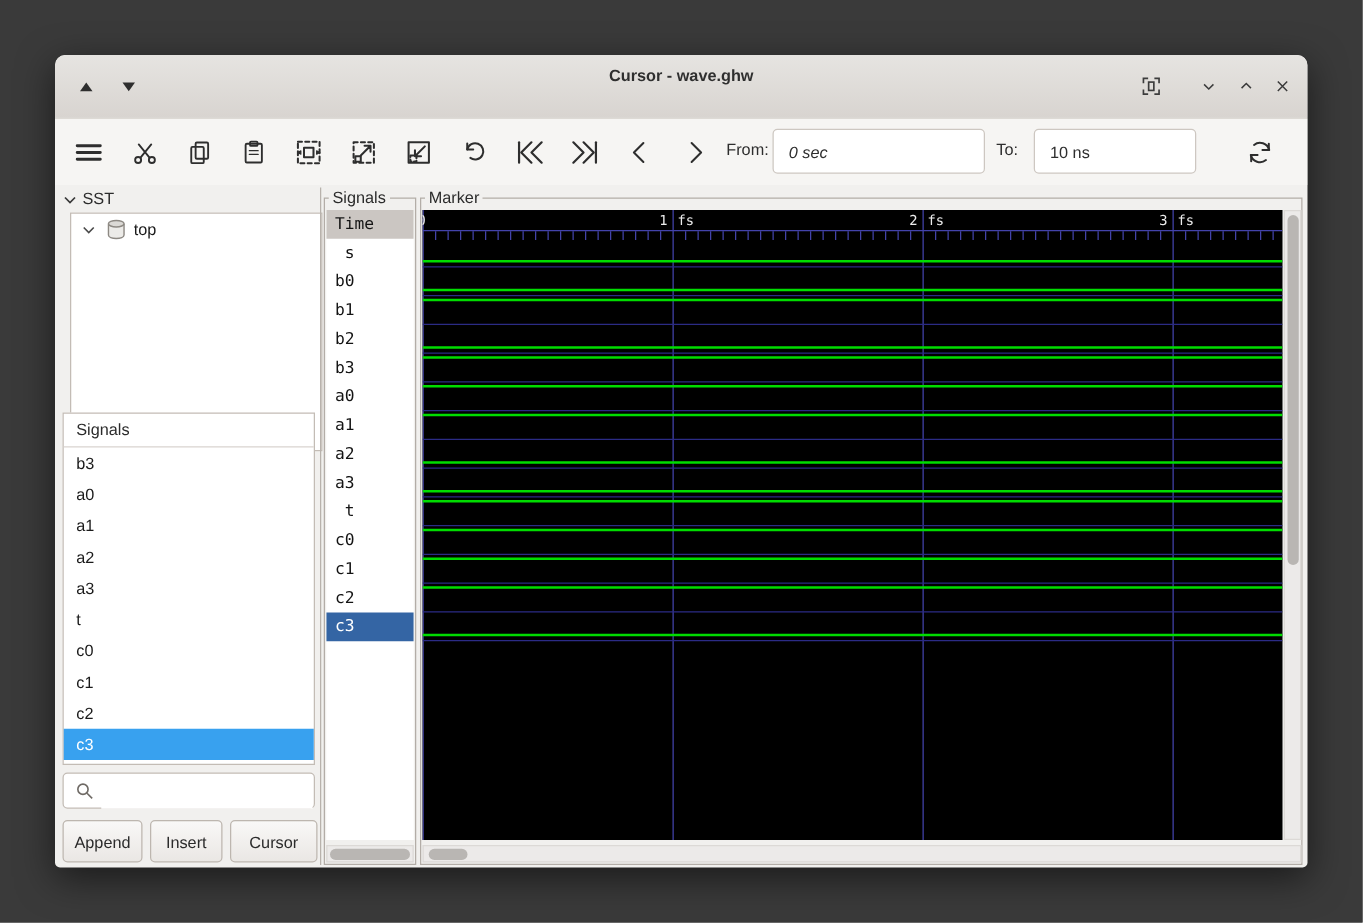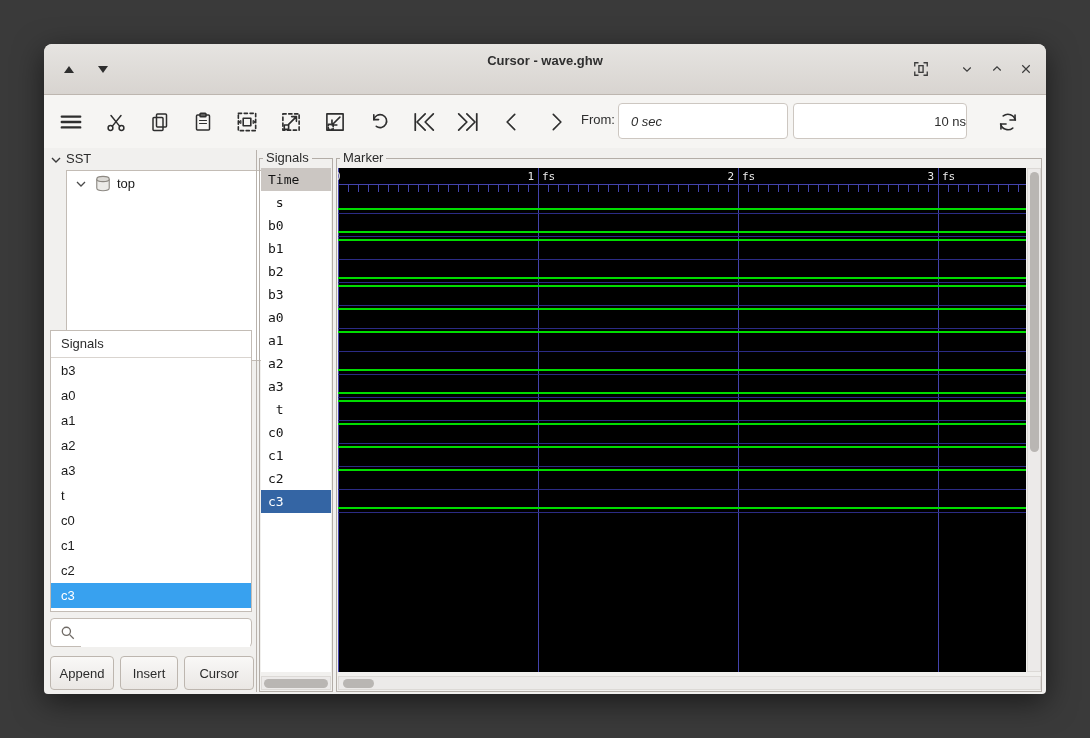--- a/index.html
+++ b/index.html
@@ -148,35 +148,35 @@
         </svg>
       </div>
     <div class="tbtn" style="left:494px;">
         <svg width="26" height="26" viewBox="0 0 24 24">
           <path d="M9.5 5l7 7-7 7"></path>
         </svg>
       </div>
     <div class="tlabel" style="left:537px;">From:</div>
     <input class="tinput" style="left: 574px; width: 170px; font-style: italic;" value="0 sec">
     <div class="tlabel" style="left:753px;">To:</div>
-    <input class="tinput" style="left: 749px; width: 174px; text-align: right;" value="10 ns">
+    <input class="tinput" style="left: 783px; width: 130px;" value="10 ns">
     <div class="tbtn" style="left:946px;">
         <svg width="26" height="26" viewBox="0 0 24 24">
           <path d="M18.8 10.2A7 7 0 0 0 7.6 6.4M5.2 13.8a7 7 0 0 0 11.2 3.8"></path>
           <path d="M18.5 5.5v4.7h-4.7M5.5 18.5v-4.7h4.7"></path>
         </svg>
       </div>
   </div>
 
   <div class="hdrlabel" style="left:22px;top:107px;">SST</div>
   <svg class="abs" style="left:6px;top:110px;" width="12" height="12" viewBox="0 0 12 12">
       <path d="M2 4l4 4 4-4" fill="none" stroke="#3a3a3a" stroke-width="1.4"></path>
     </svg>
 
-  <div class="panelbox" style="left:22px;top:126px;width:202px;height:191px;text-align:center;">
+  <div class="panelbox" style="left:12px;top:126px;width:202px;height:191px;text-align:center;">
     <div class="treerow">
       <svg class="abs" style="left:8px;top:7px;" width="12" height="12" viewBox="0 0 12 12">
           <path d="M2 4l4 4 4-4" fill="none" stroke="#4a4a4a" stroke-width="1.3"></path>
         </svg>
       <svg class="abs" style="left:28px;top:4px;" width="16" height="17" viewBox="0 0 14 15">
           <path d="M1.5 3.5v8c0 1.4 2.5 2.4 5.5 2.4s5.5-1 5.5-2.4v-8" fill="#ecebe8" stroke="#8d8983" stroke-width="1"></path>
           <ellipse cx="7" cy="3.5" rx="5.5" ry="2.3" fill="#dbd9d5" stroke="#8d8983" stroke-width="1"></ellipse>
         </svg>
       <span style="margin-left:50px;">top</span>
     </div>

